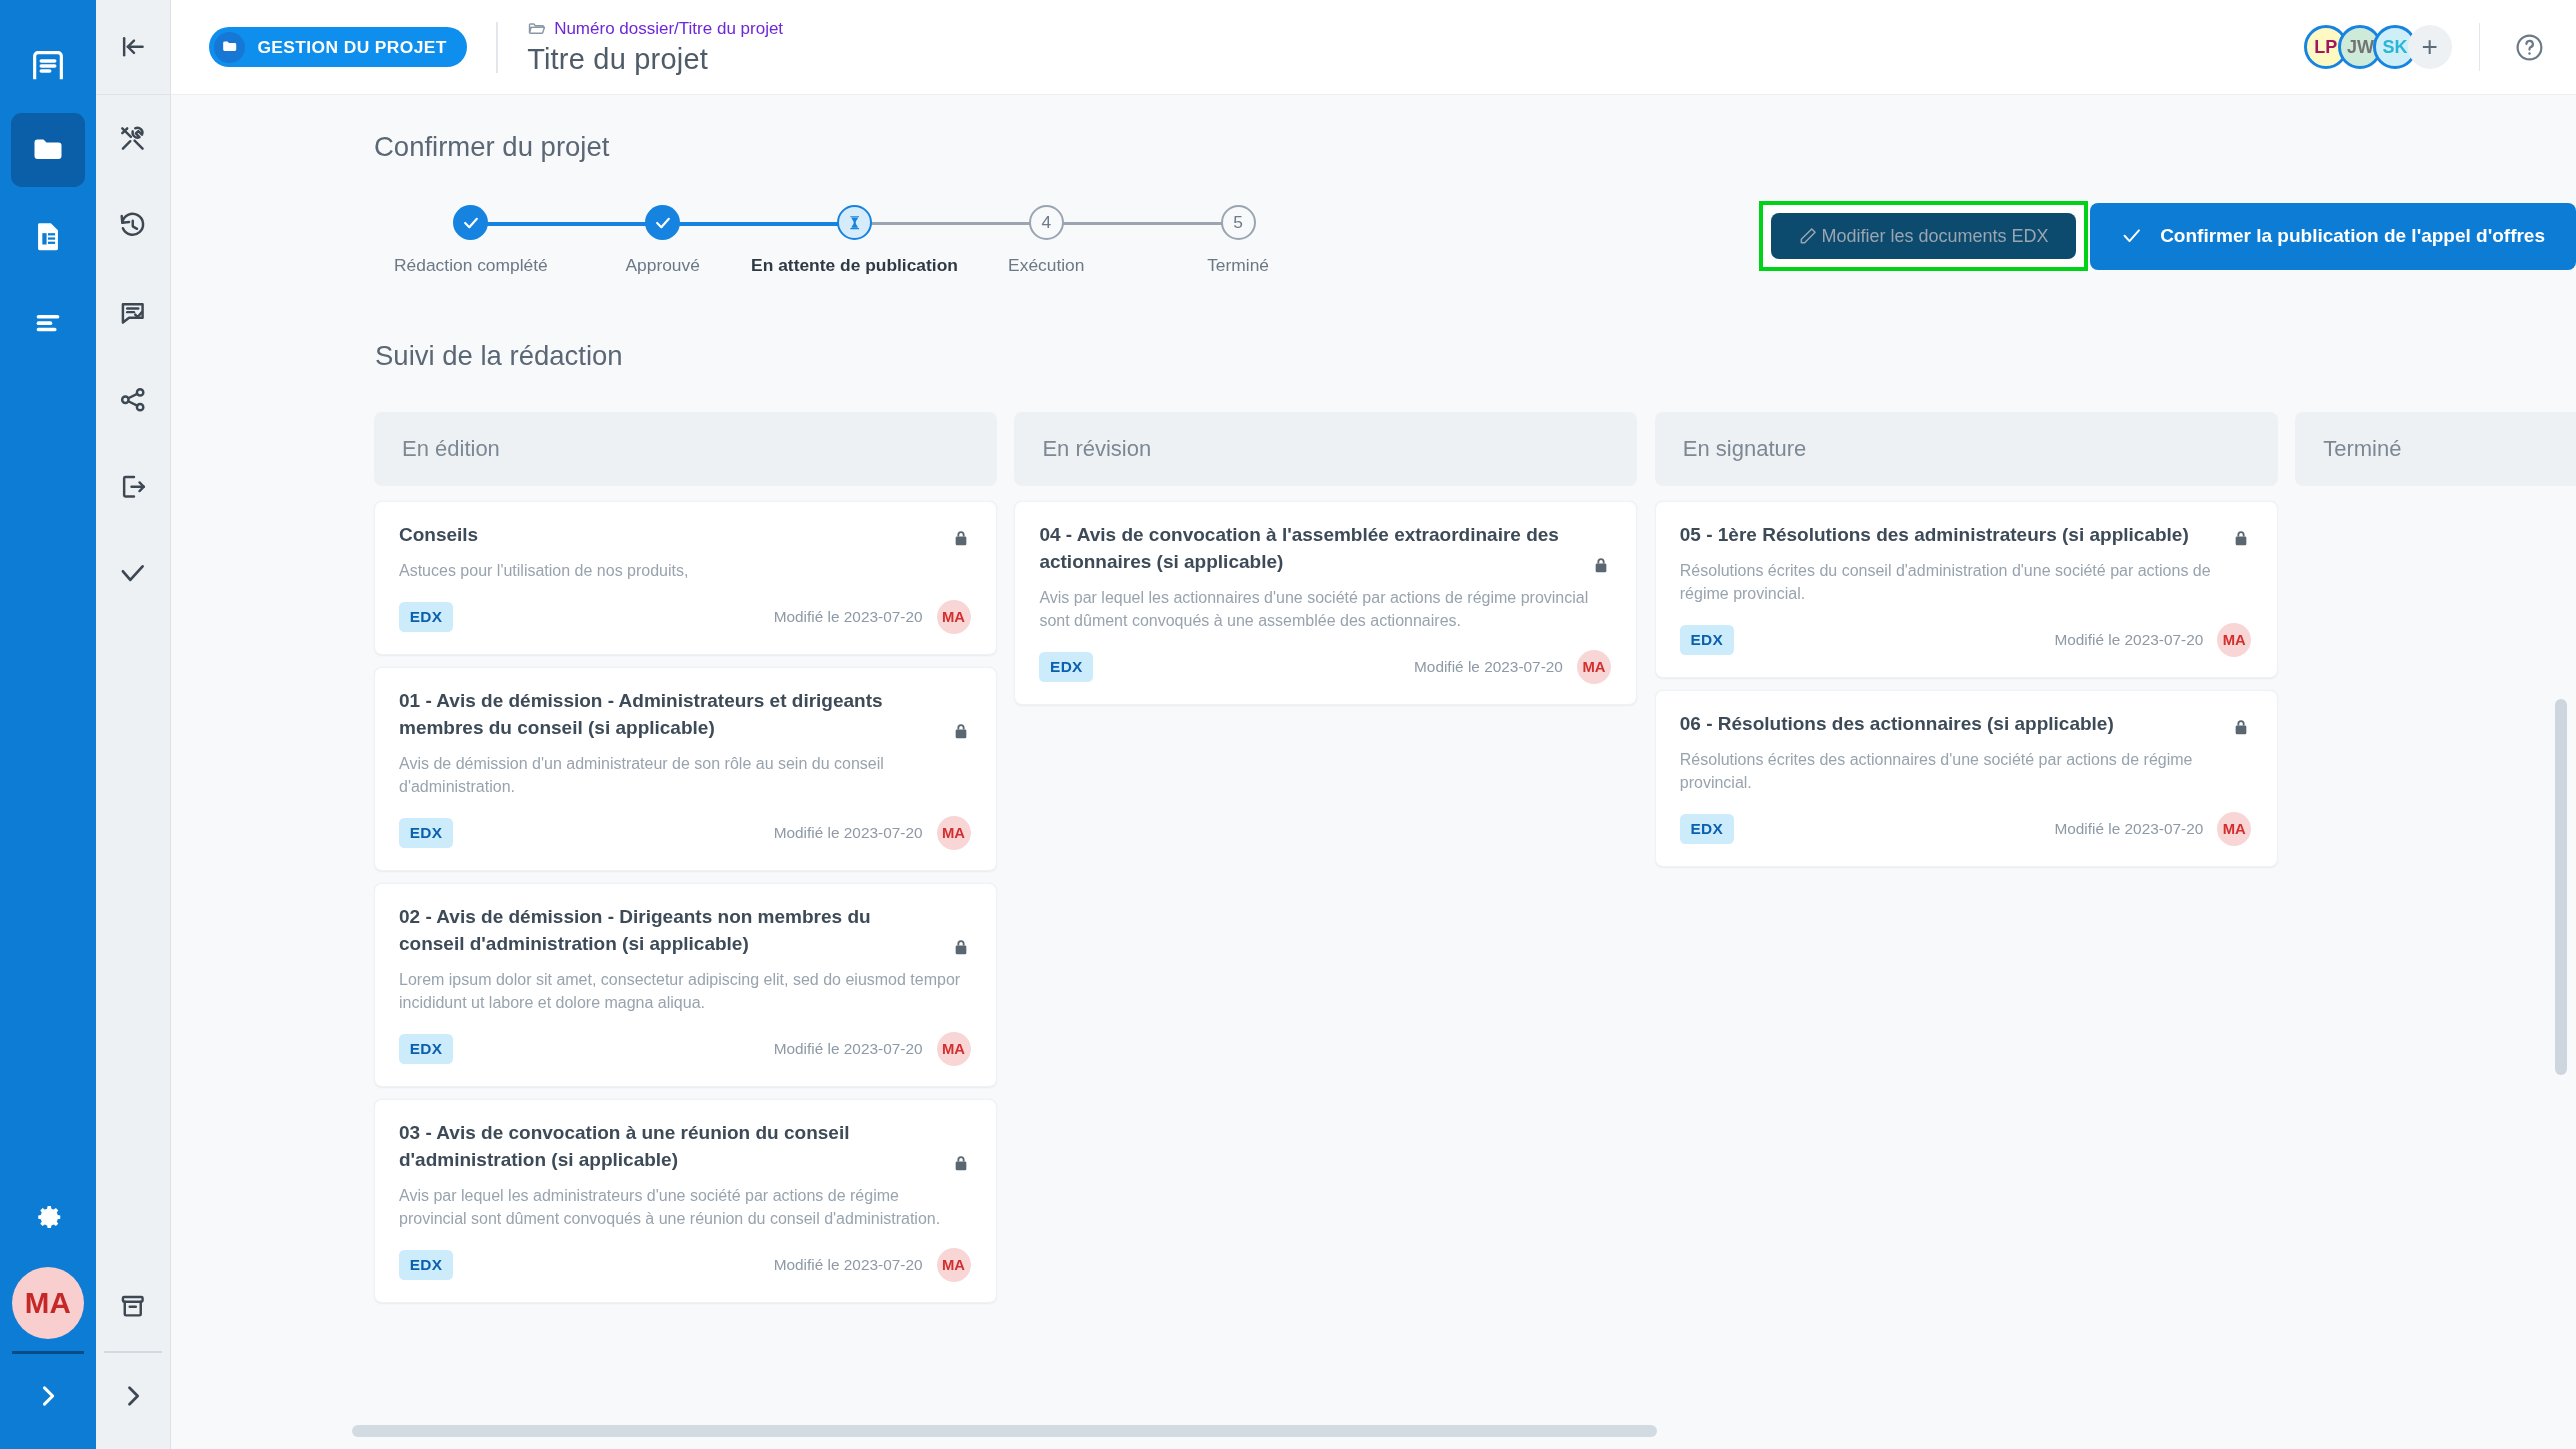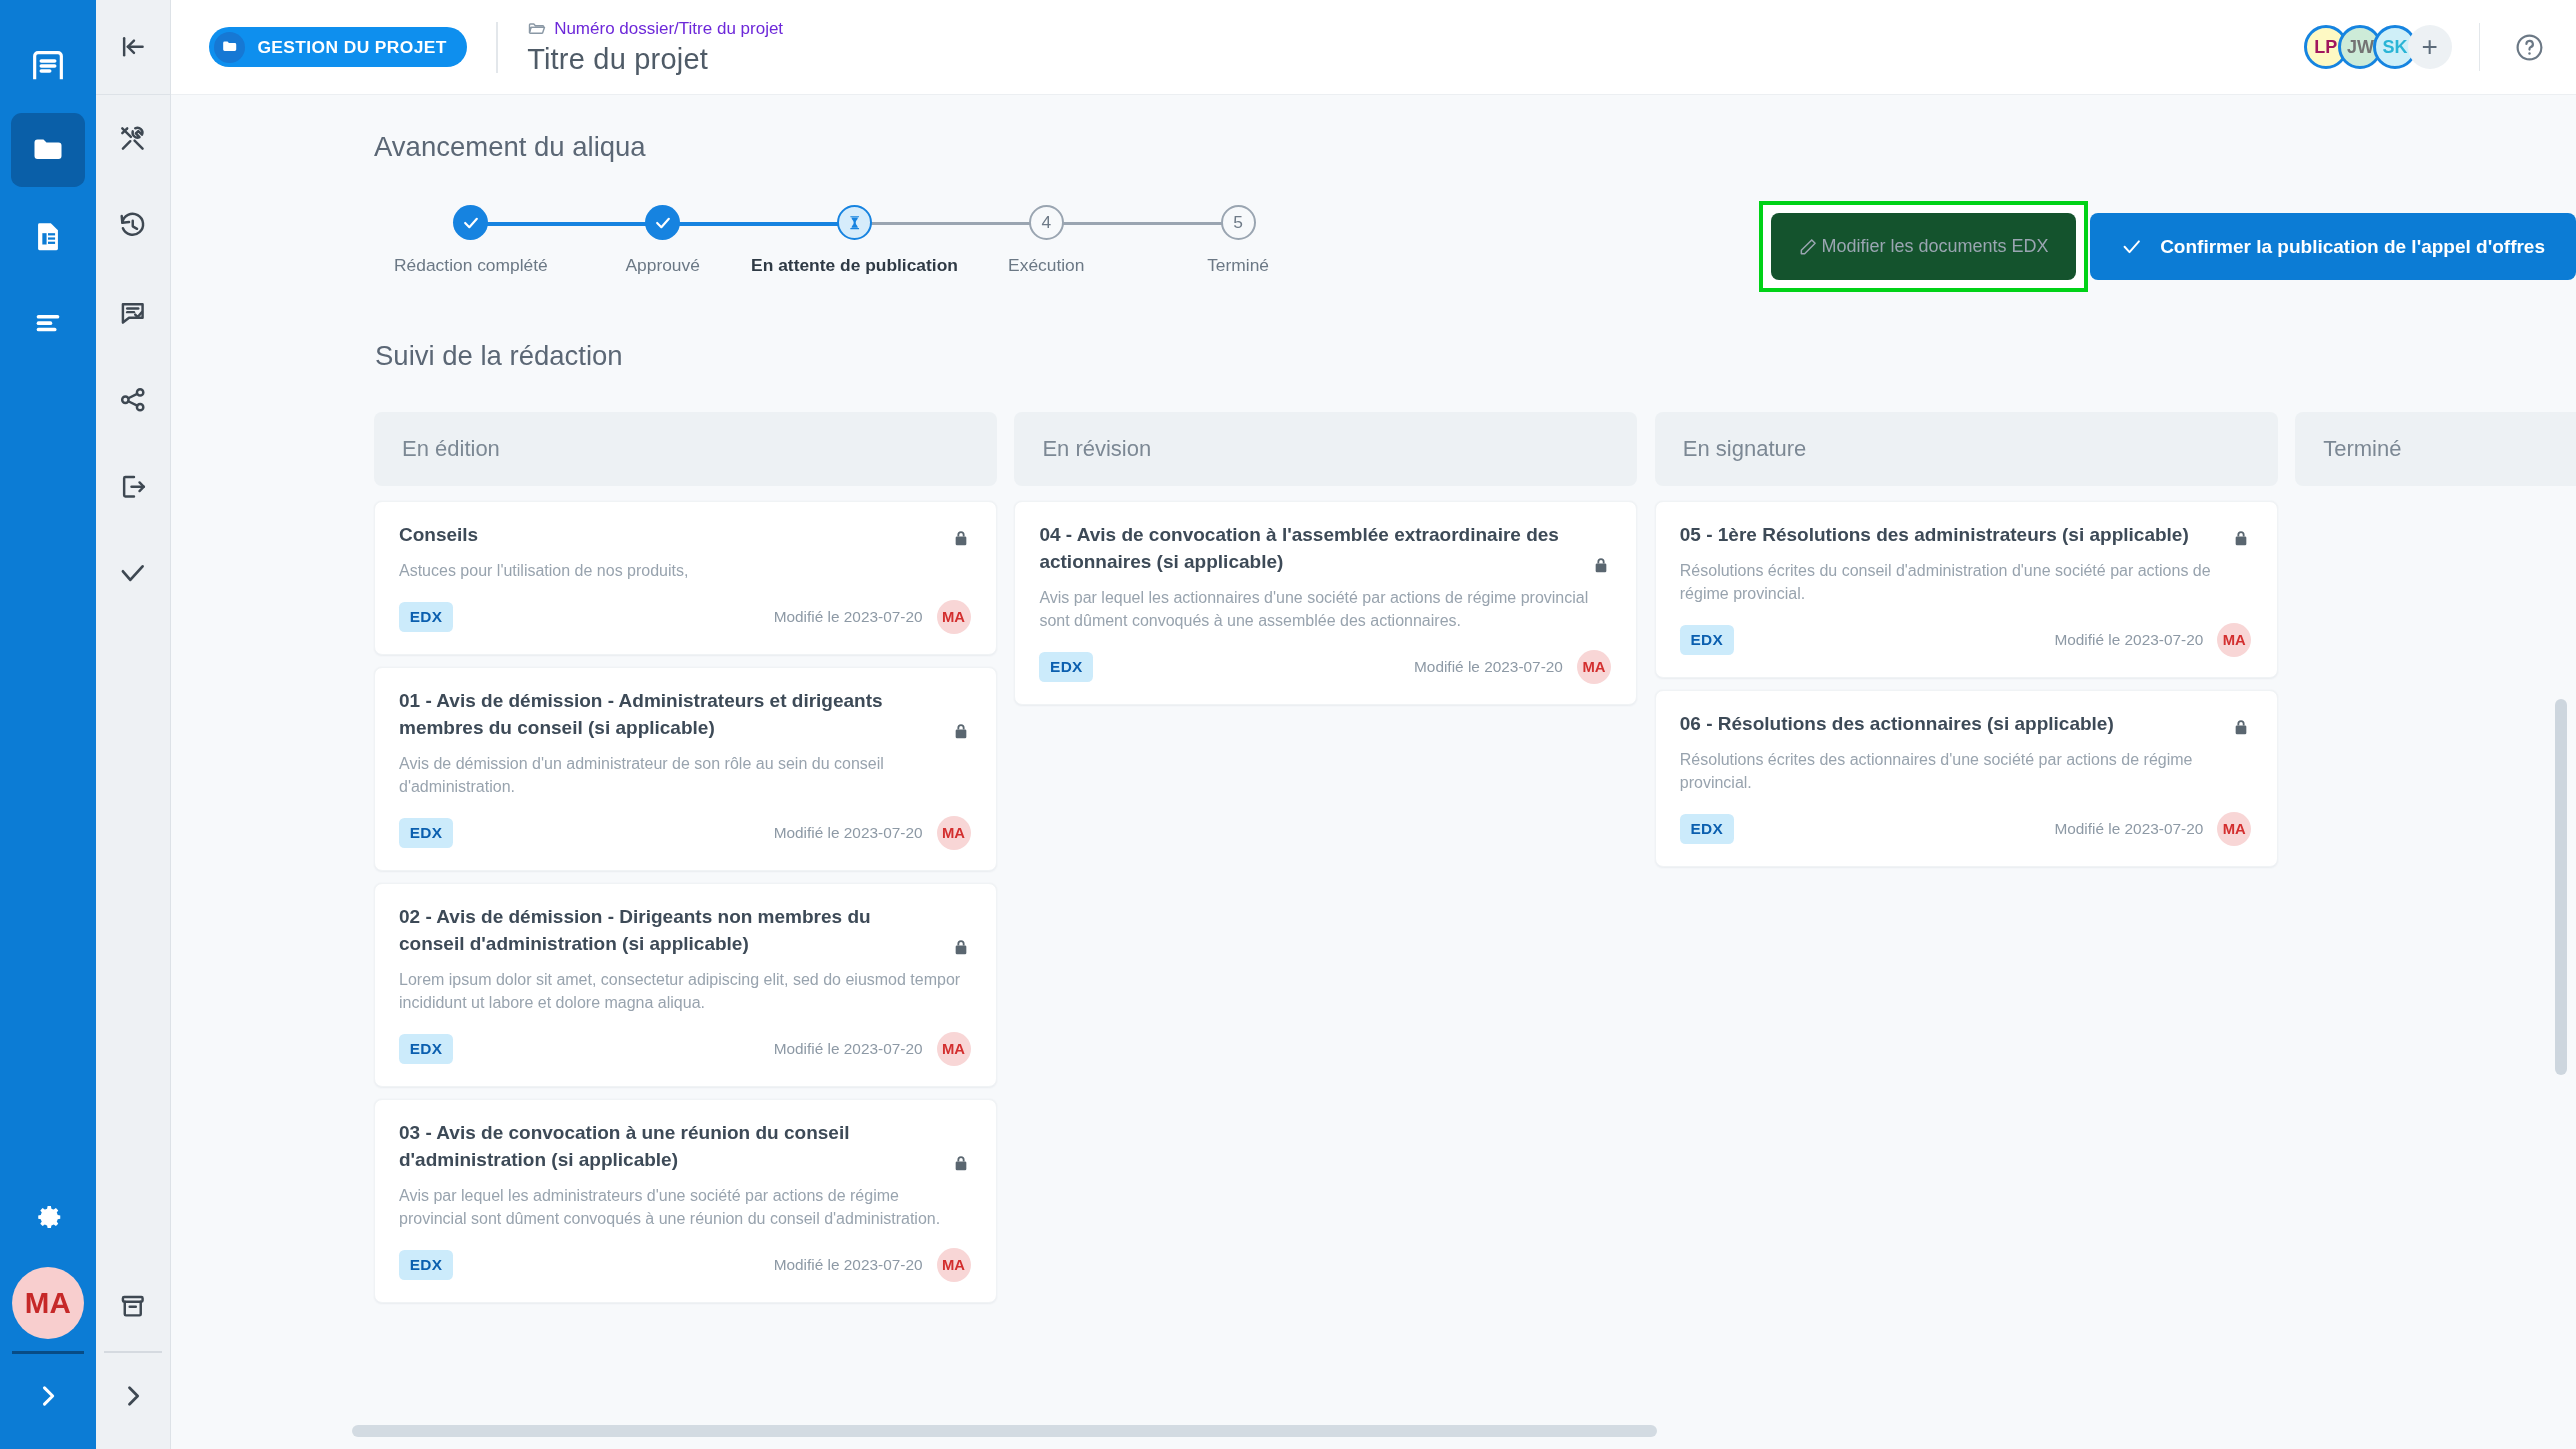--- a/index.html
+++ b/index.html
@@ -110,22 +110,22 @@
   .step-label { margin-top: 14.8px; font-size: 17.4px; color: #6B7885; white-space: nowrap; }
   .step-label.active { color: #2F3A45; font-weight: 700; }
   .step .bar { position:absolute; top: 17px; height: 4px; left: 50%; width: 100%; z-index:1; }
   .step .bar.blue { background:#1683E0; }
   .step .bar.gray { background:#9AA5B1; height: 2.7px; top: 17.4px; }
   .step:last-child .bar { display:none; }
 
   .actions { position: absolute; top: 106px; right: 0px; display:flex; align-items:center; }
   .highlight-box { border: 4px solid #00D217; padding: 8px; background:#fff; }
   .btn-ghost {
-    background:#14532d; color:#9AA5B1; border:none; border-radius: 8px;
-    height: 67px; padding: 0 27px; font-size: 18px; display:flex; align-items:center; gap:3px;
+    background:#0c4a6e; color:#9AA5B1; border:none; border-radius: 8px;
+    height: 46px; padding: 0 27px; font-size: 18px; display:flex; align-items:center; gap:3px;
     cursor: not-allowed; font-family: inherit;
   }
   .btn-primary {
     background:#0C7CD5; color:#fff; border:none; border-radius: 8px;
     height: 67px; padding: 0 31px; font-size: 19px; font-weight:700;
     display:flex; align-items:center; gap:17.4px; cursor:pointer; font-family: inherit;
     margin-left: 2.7px;
   }
 
   .board-title { padding: 64px 0 0 204px; font-size: 27.5px; color:#5B6775; }
@@ -332,21 +332,21 @@
             <circle cx="12" cy="16.6" r="0.95" fill="#6B7885" stroke="none"></circle>
           </svg>
         </div>
       </div>
     </header>
 
     <div class="content">
       <div class="scrollarea">
 
         <div class="sec-head">
-          <div class="sec-title">Avancement du aliqua</div>
+          <div class="sec-title">Confirmer du projet</div>
         </div>
 
         <div class="actions">
           <div class="highlight-box">
             <button class="btn-ghost">
               <span>
                 <svg width="20" height="20" viewBox="0 0 24 24" fill="none" stroke="#9AA5B1" stroke-width="1.8" stroke-linecap="round" stroke-linejoin="round">
                   <path d="M16.5 3.5l4 4L8 20H4v-4z"></path>
                 </svg>
               </span>

